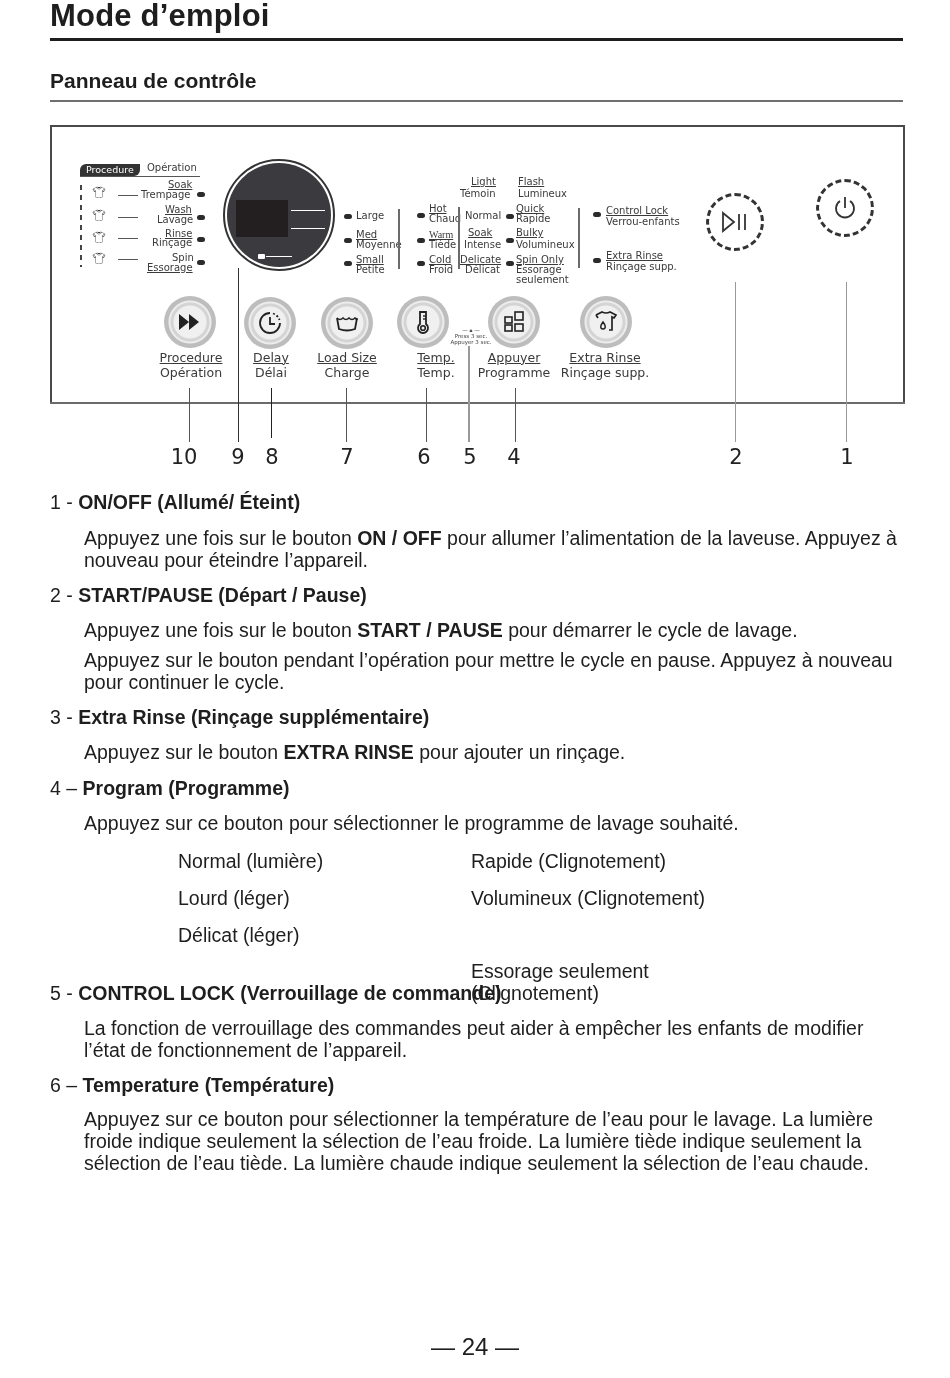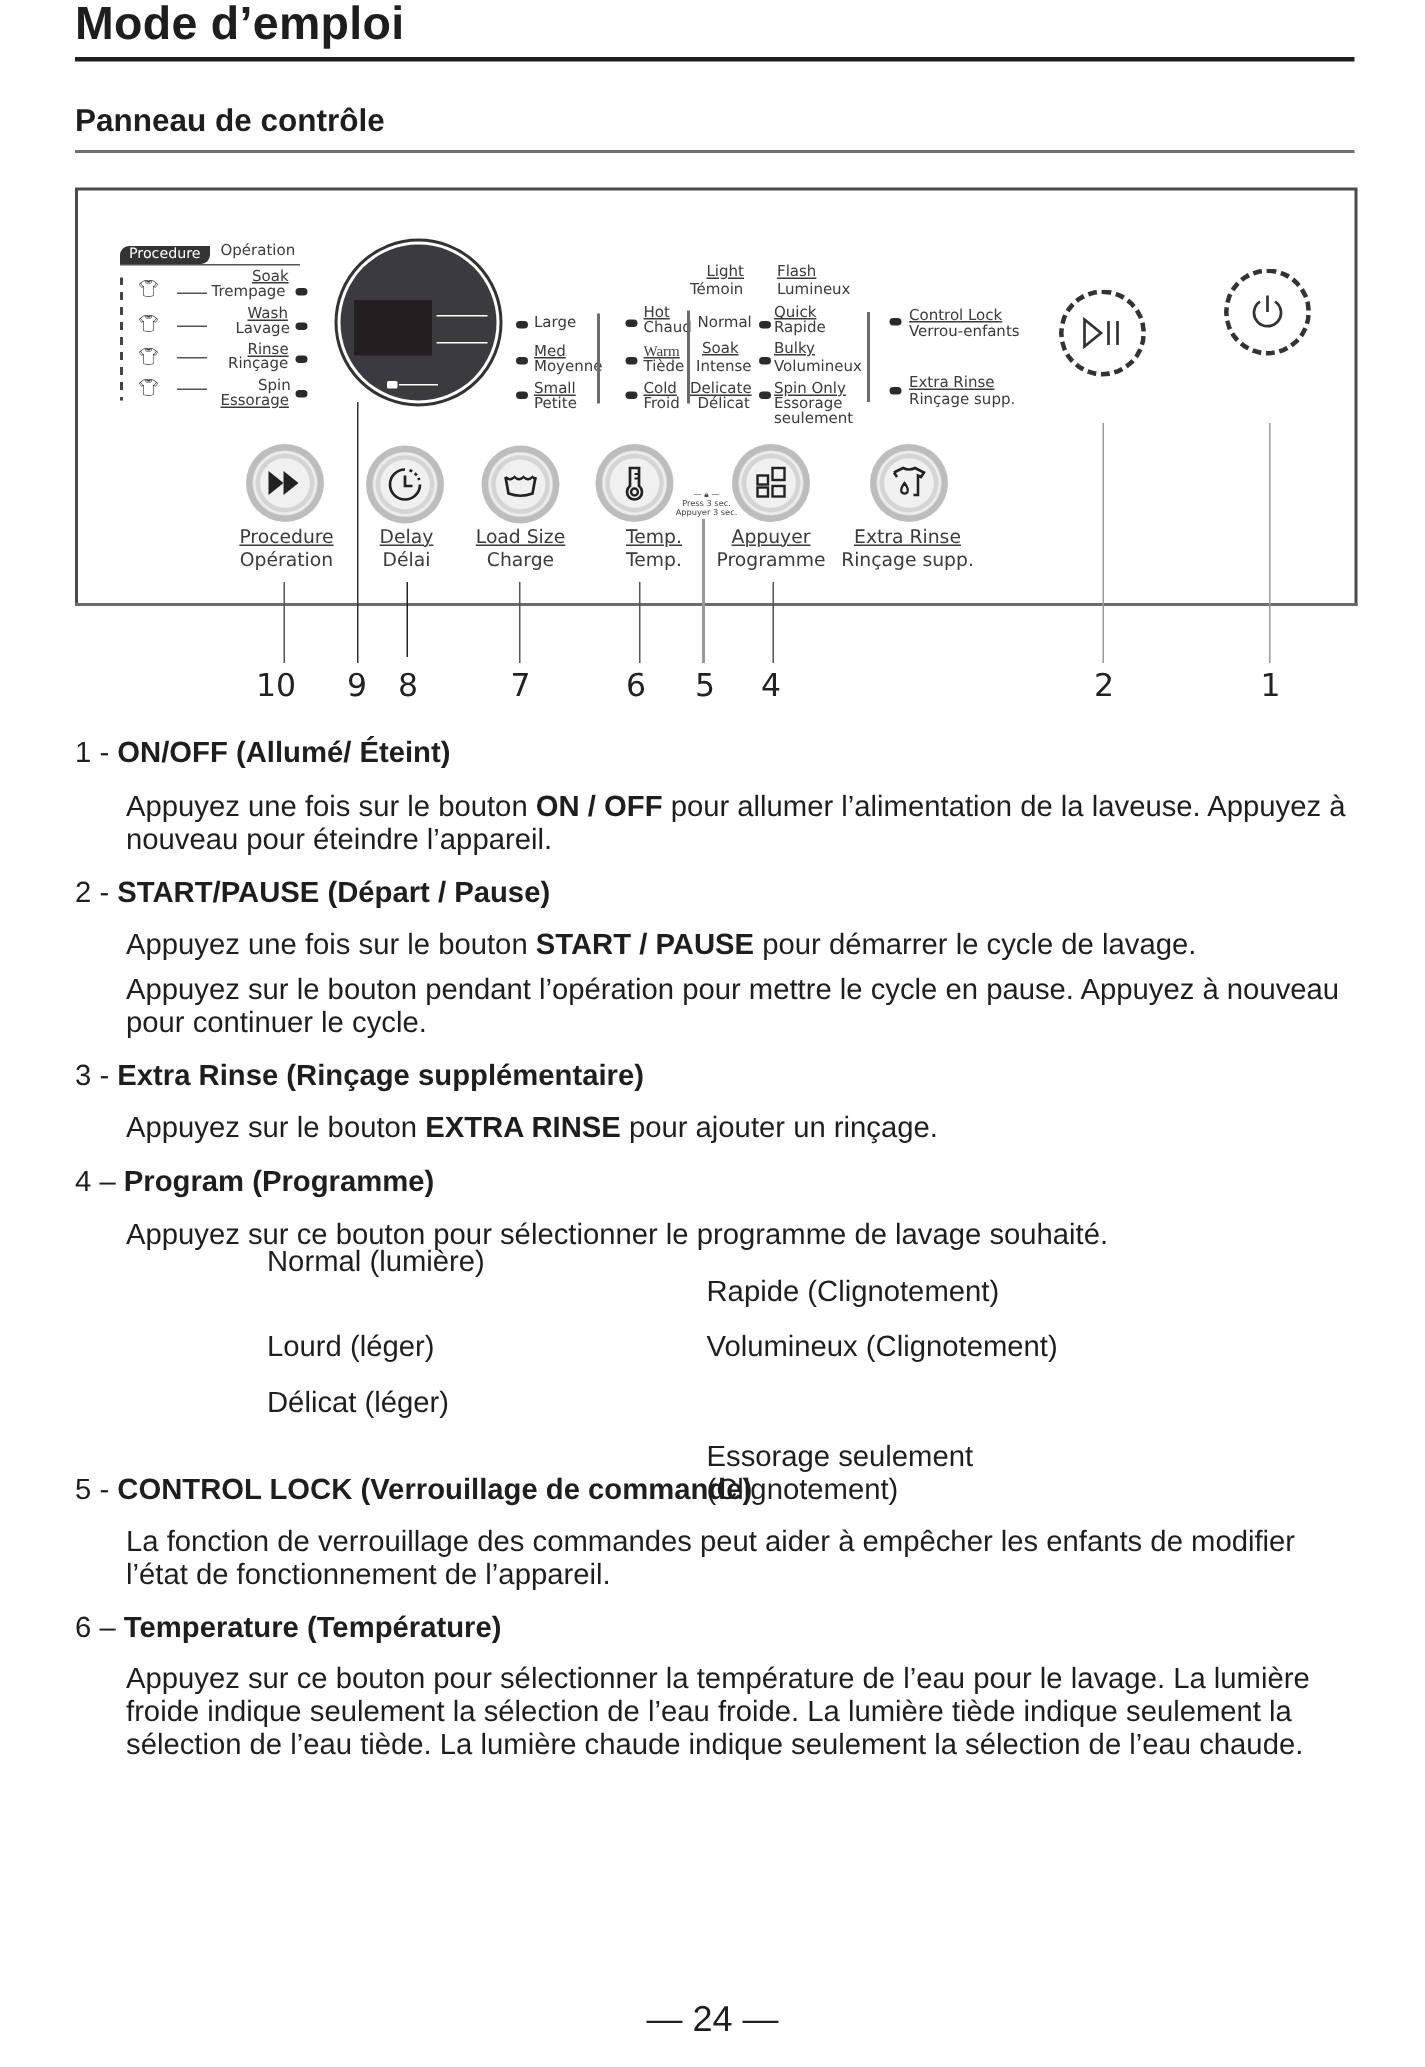--- a/index.html
+++ b/index.html
@@ -296,21 +296,21 @@
   <span>Appuyez sur le bouton </span><b>EXTRA RINSE</b><span> pour ajouter un rinçage.</span>
 </div>
 
 <div class="item-h" style="top:777px;text-align:center;">
   <span>4 – </span><b>Program (Programme)</b>
 </div>
 <div class="para" style="top:812px;">
   <span>Appuyez sur ce bouton pour sélectionner le programme de lavage souhaité.</span>
 </div>
 <div>
-  <div class="prog-cell" style="left:178px;top:830px;text-align:right;">Normal (lumière)</div>
+  <div class="prog-cell" style="left:178px;top:850px;text-align:right;">Normal (lumière)</div>
   <div class="prog-cell" style="left:471px;top:850px;">Rapide (Clignotement)</div>
   <div class="prog-cell" style="left:178px;top:887px;">Lourd (léger)</div>
   <div class="prog-cell" style="left:471px;top:887px;">Volumineux (Clignotement)</div>
   <div class="prog-cell" style="left:178px;top:924px;">Délicat (léger)</div>
   <div class="prog-cell" style="left:471px;top:960px;width:220px;">Essorage seulement (Clignotement)</div>
 </div>
 
 <div class="item-h" style="top:982px;">
   <span>5 - </span><b>CONTROL LOCK (Verrouillage de commande)</b>
 </div>

